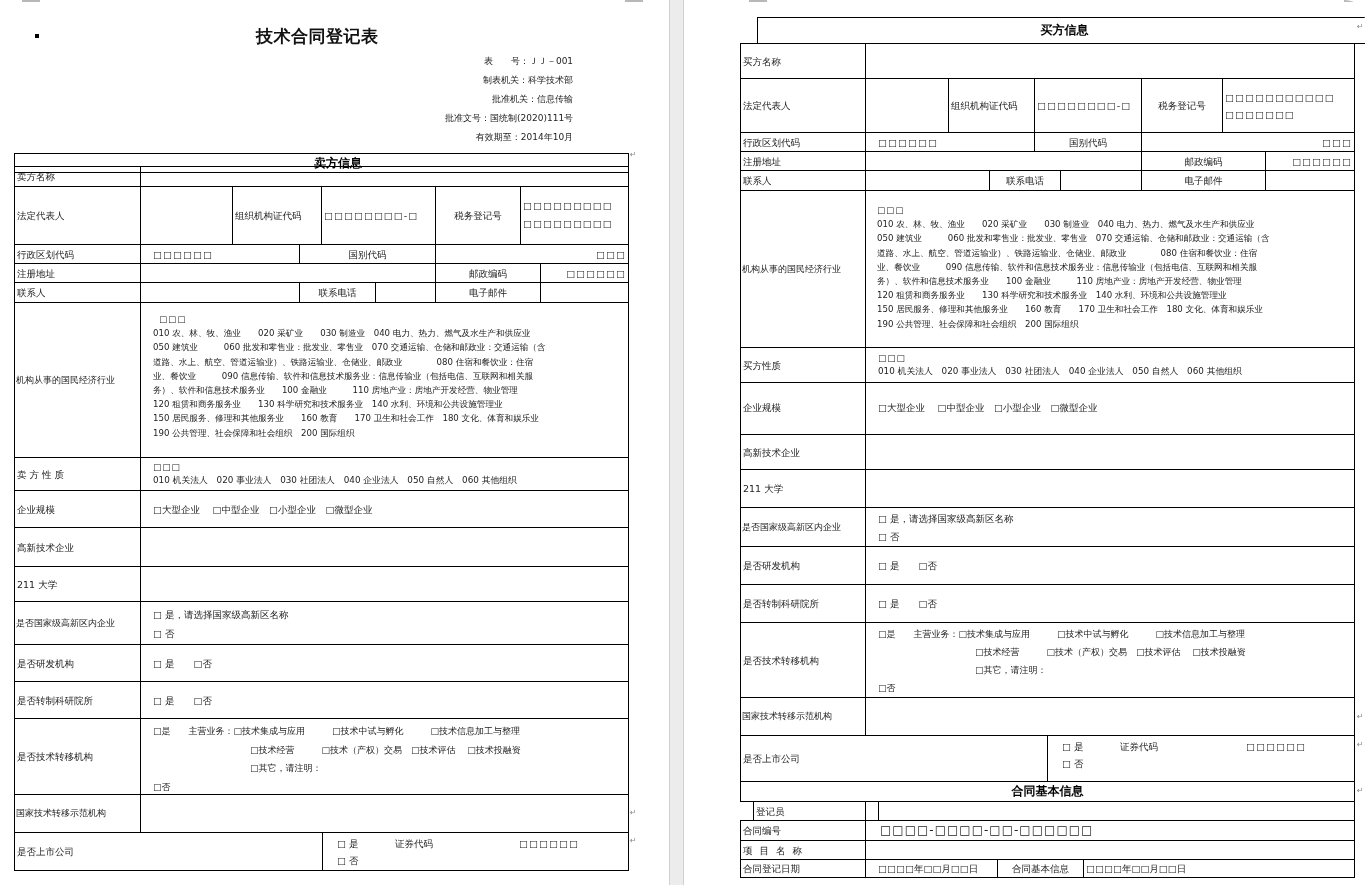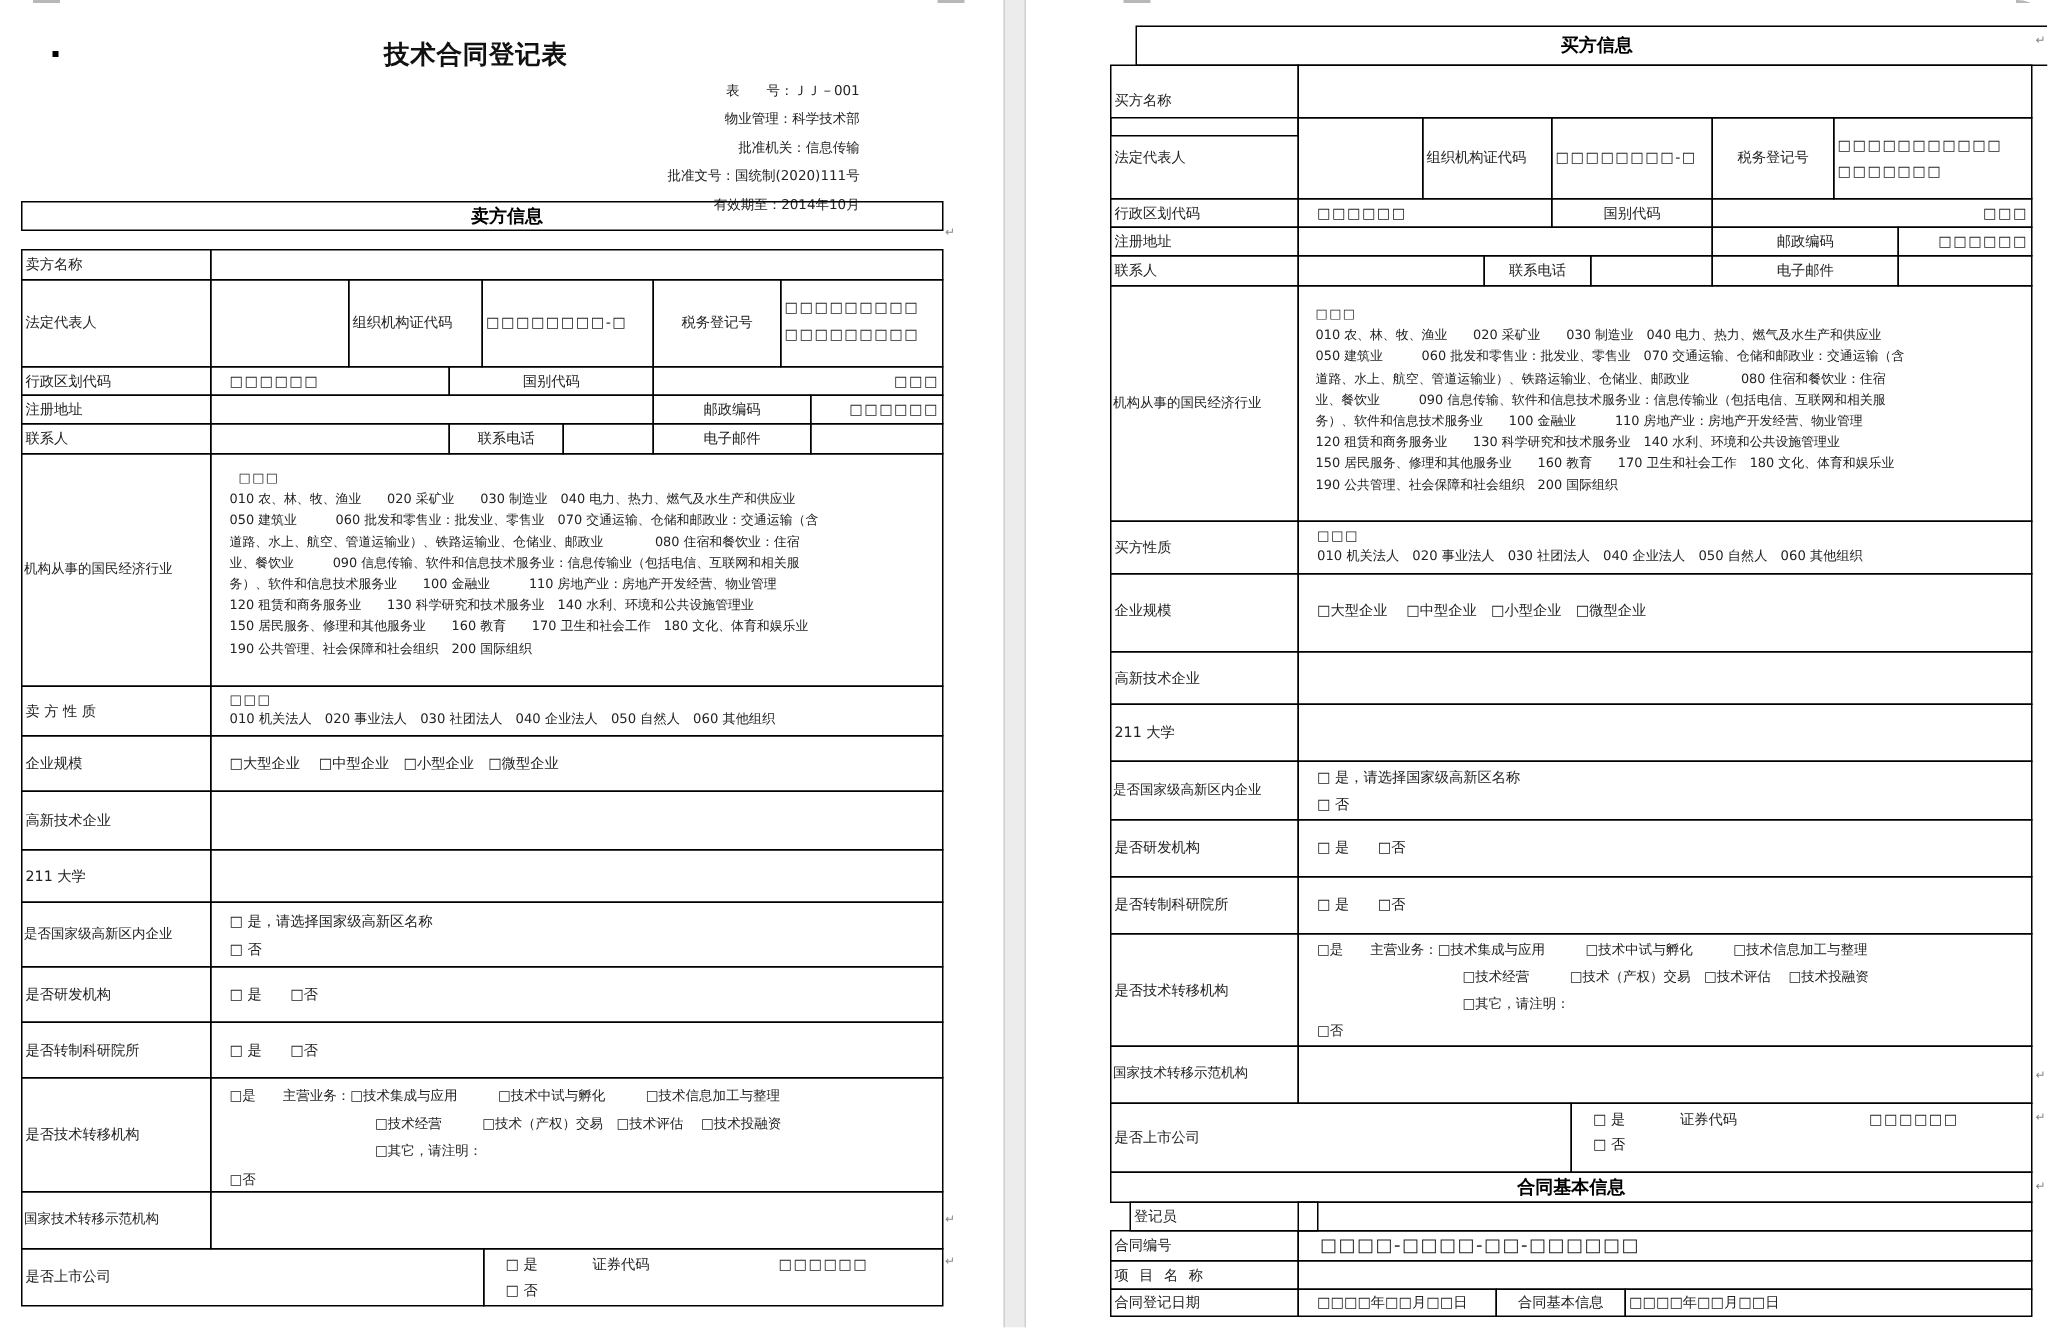--- a/index.html
+++ b/index.html
@@ -31,28 +31,28 @@
 
 <div class="page" id="page-left">
   <div class="corner" style="left:22px;"></div>
   <div class="corner" style="left:625px;"></div>
   <div class="bullet" style="left:35px;top:34px;"></div>
 
   <div class="title" style="left:256px;top:25px;">技术合同登记表</div>
 
   <div class="meta" style="left:445px;top:52px;text-align:right;">
     <div>表　　号：ＪＪ－001</div>
-    <div>物业管理：科学技术部</div>
+    <div>制表机关：科学技术部</div>
     <div>批准机关：信息传输</div>
     <div>批准文号：国统制(2020)111号</div>
     <div>有效期至：2014年10月</div>
   </div>
 
   <div>
-    <div class="box center bold" style="left:14px;top:134px;width:615px;height:20px;padding-left:35px;">卖方信息</div>
+    <div class="box center bold" style="left:14px;top:153px;width:615px;height:20px;padding-left:35px;">卖方信息</div>
 
     <div class="box vcenter" style="left:14px;top:166px;width:127px;height:21px;">卖方名称</div>
     <div class="box vcenter" style="left:140px;top:166px;width:489px;height:21px;"></div>
 
     <div class="box vcenter" style="left:14px;top:186px;width:127px;height:59px;">法定代表人</div>
     <div class="box vcenter" style="left:140px;top:186px;width:93px;height:59px;"></div>
     <div class="box vcenter" style="left:232px;top:186px;width:90px;height:59px;">组织机构证代码</div>
     <div class="box vcenter sq" style="left:321px;top:186px;width:115px;height:59px;">□□□□□□□□-□</div>
     <div class="box center" style="left:435px;top:186px;width:86px;height:59px;">税务登记号</div>
     <div class="box wrap" style="left:520px;top:186px;width:109px;height:59px;padding-top:10px;line-height:18px;">
@@ -146,21 +146,21 @@
 
 <div class="gutter"></div>
 
 <div class="page" id="page-right">
   <div class="corner" style="left:65px;"></div>
   <div class="corner" style="left:660px;"></div>
 
   <div>
     <div class="box center bold" style="left:56px;top:17px;width:615px;height:27px;margin-left:17px;">买方信息</div>
 
-    <div class="box vcenter" style="left:56px;top:43px;width:126px;height:48px;">买方名称</div>
+    <div class="box vcenter" style="left:56px;top:43px;width:126px;height:36px;">买方名称</div>
     <div class="box vcenter" style="left:181px;top:43px;width:490px;height:36px;"></div>
 
     <div class="box vcenter" style="left:56px;top:78px;width:126px;height:55px;">法定代表人</div>
     <div class="box vcenter" style="left:181px;top:78px;width:84px;height:55px;"></div>
     <div class="box vcenter" style="left:264px;top:78px;width:87px;height:55px;">组织机构证代码</div>
     <div class="box vcenter sq" style="left:350px;top:78px;width:108px;height:55px;">□□□□□□□□-□</div>
     <div class="box center" style="left:457px;top:78px;width:82px;height:55px;">税务登记号</div>
     <div class="box wrap" style="left:538px;top:78px;width:133px;height:55px;padding-top:10px;line-height:17px;">
       <div class="sq">□□□□□□□□□□□</div>
       <div class="sq">□□□□□□□</div>

